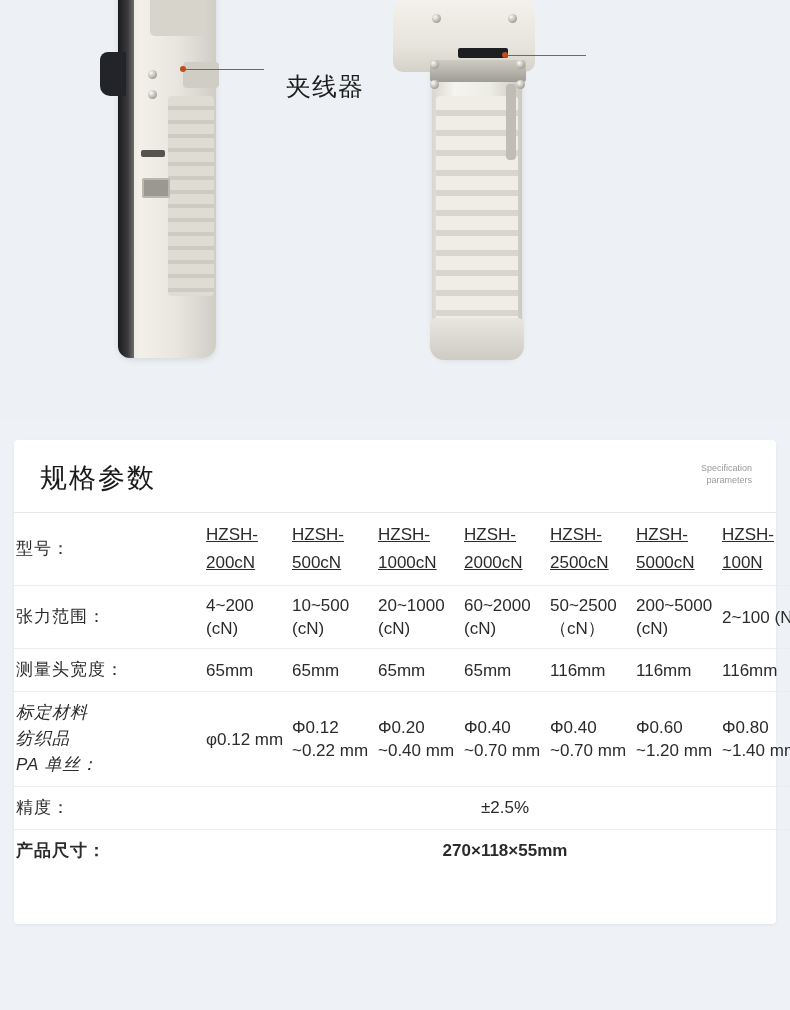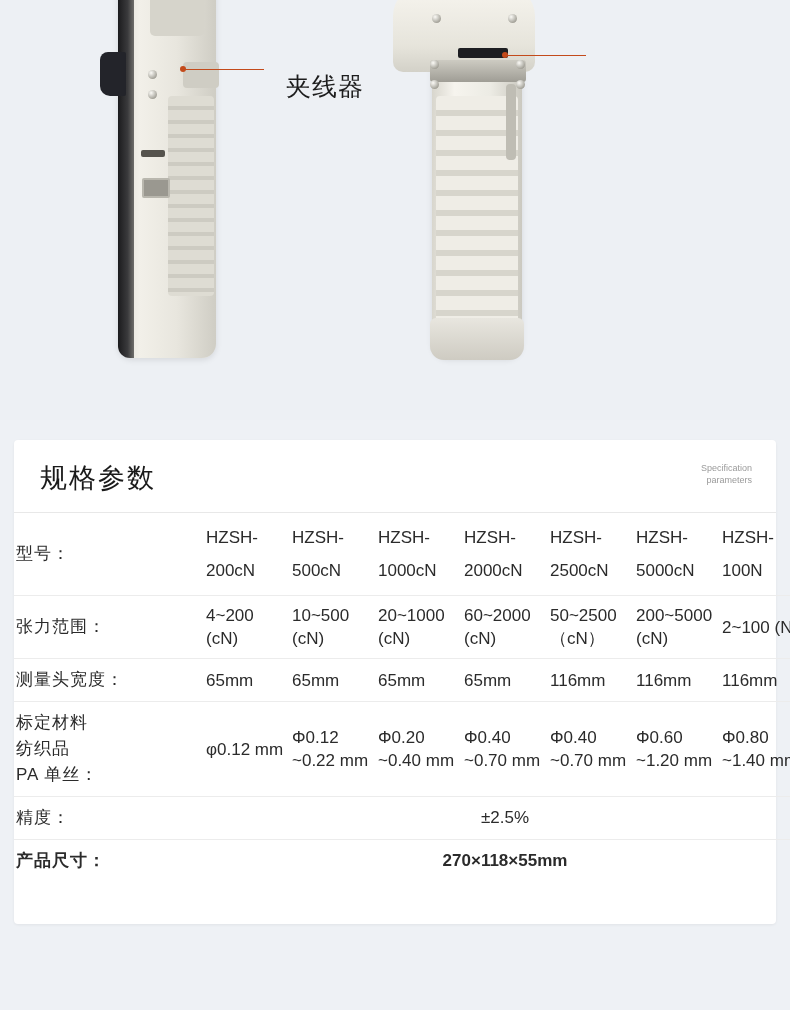--- a/index.html
+++ b/index.html
@@ -270,21 +270,21 @@
   }
   td.cell {
     width: 82px;
     padding-left: 6px;
     line-height: 23px;
   }
   td.wide {
     text-align: center;
     font-size: 21px;
   }
-  .model-row td.cell { line-height: 33px; }
+  .model-row td.cell { line-height: 28px; text-decoration: underline; }
 </style>
 </head>
 <body>
 
 <div class="page">
 
   <div class="photo-area">
 
     <div class="device dev-left"></div>
     <div class="dev-left-screenedge"></div>
@@ -358,21 +358,21 @@
           <td class="cell">65mm</td>
           <td class="cell">65mm</td>
           <td class="cell">65mm</td>
           <td class="cell">65mm</td>
           <td class="cell">116mm</td>
           <td class="cell">116mm</td>
           <td class="cell">116mm</td>
         </tr>
 
         <tr>
-          <td class="rowlabel" style="white-space:pre-line;">标定材料
+          <td class="rowlabel" style="white-space:pre-line;font-style:italic;">标定材料
 纺织品
 PA 单丝：</td>
           <td class="cell">φ0.12 mm</td>
           <td class="cell">Φ0.12 ~0.22 mm</td>
           <td class="cell">Φ0.20 ~0.40 mm</td>
           <td class="cell">Φ0.40 ~0.70 mm</td>
           <td class="cell">Φ0.40 ~0.70 mm</td>
           <td class="cell">Φ0.60 ~1.20 mm</td>
           <td class="cell">Φ0.80 ~1.40 mm</td>
         </tr>

